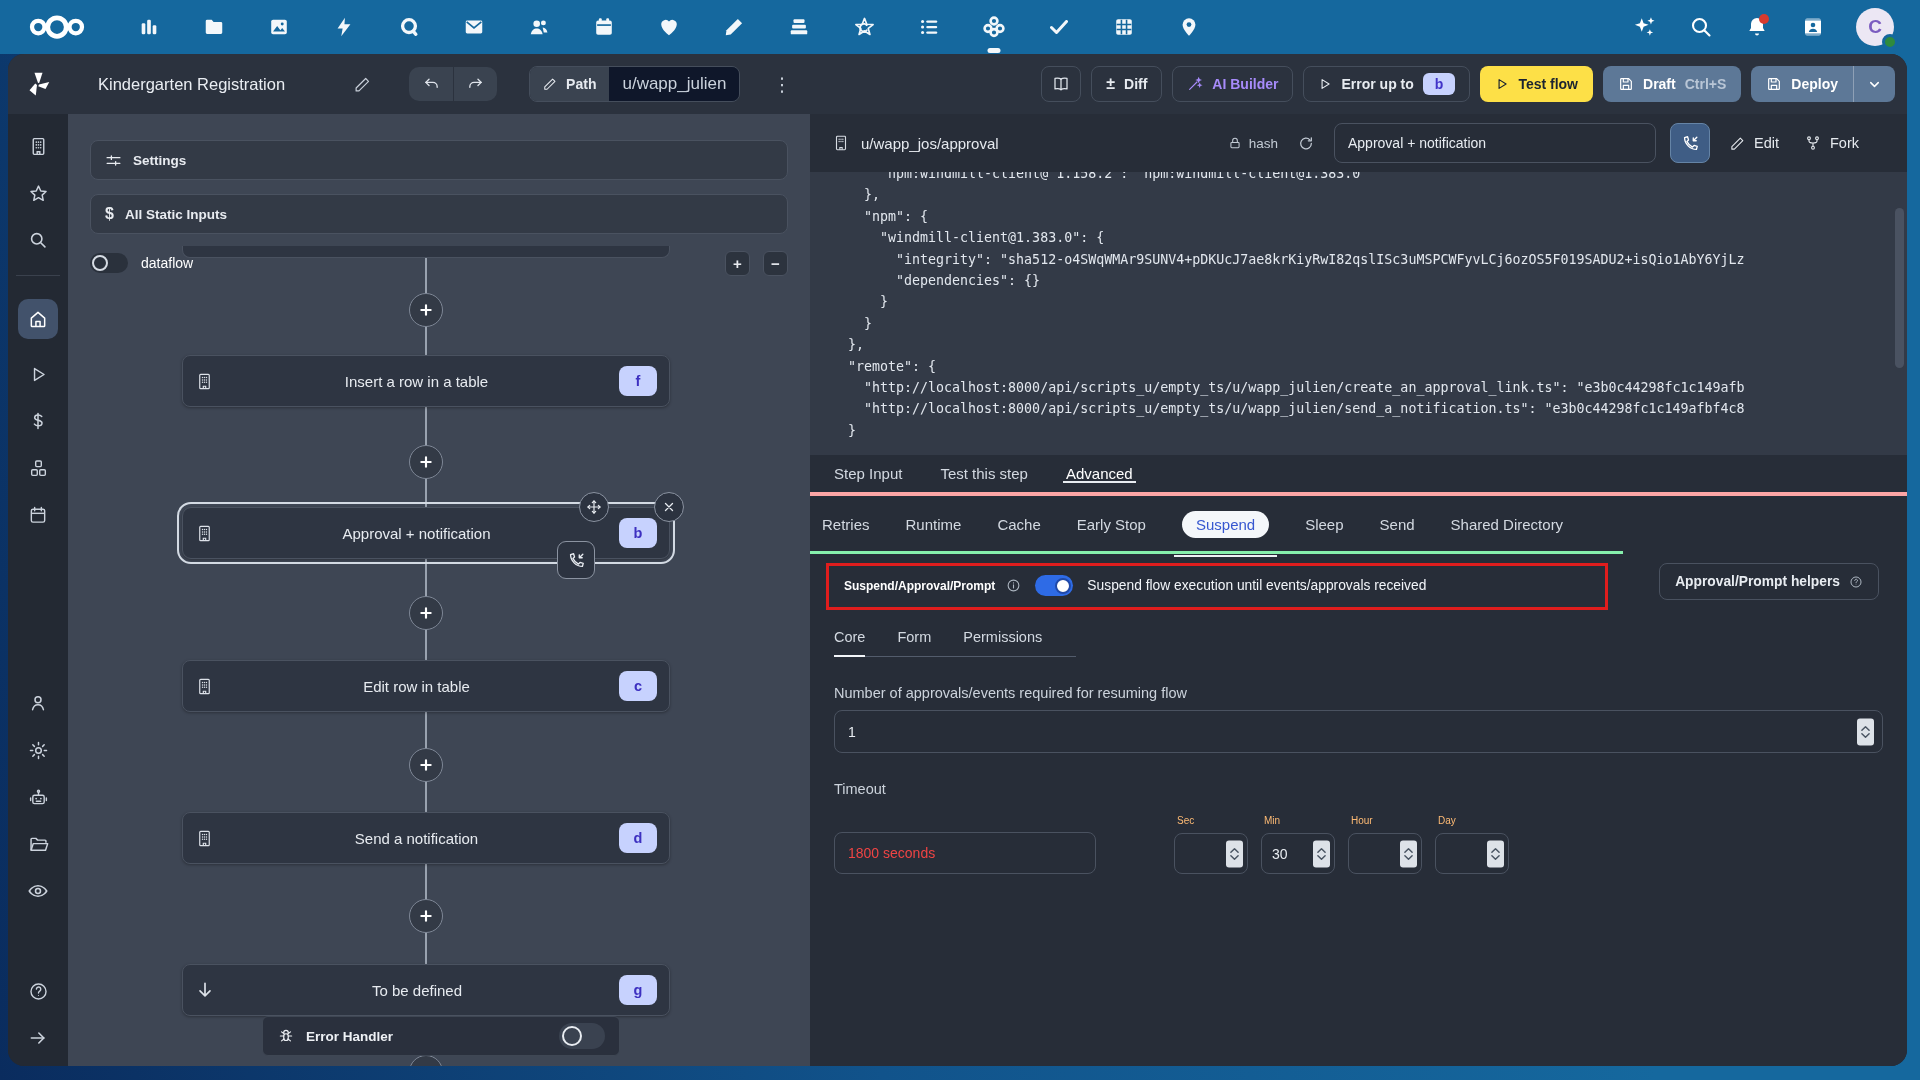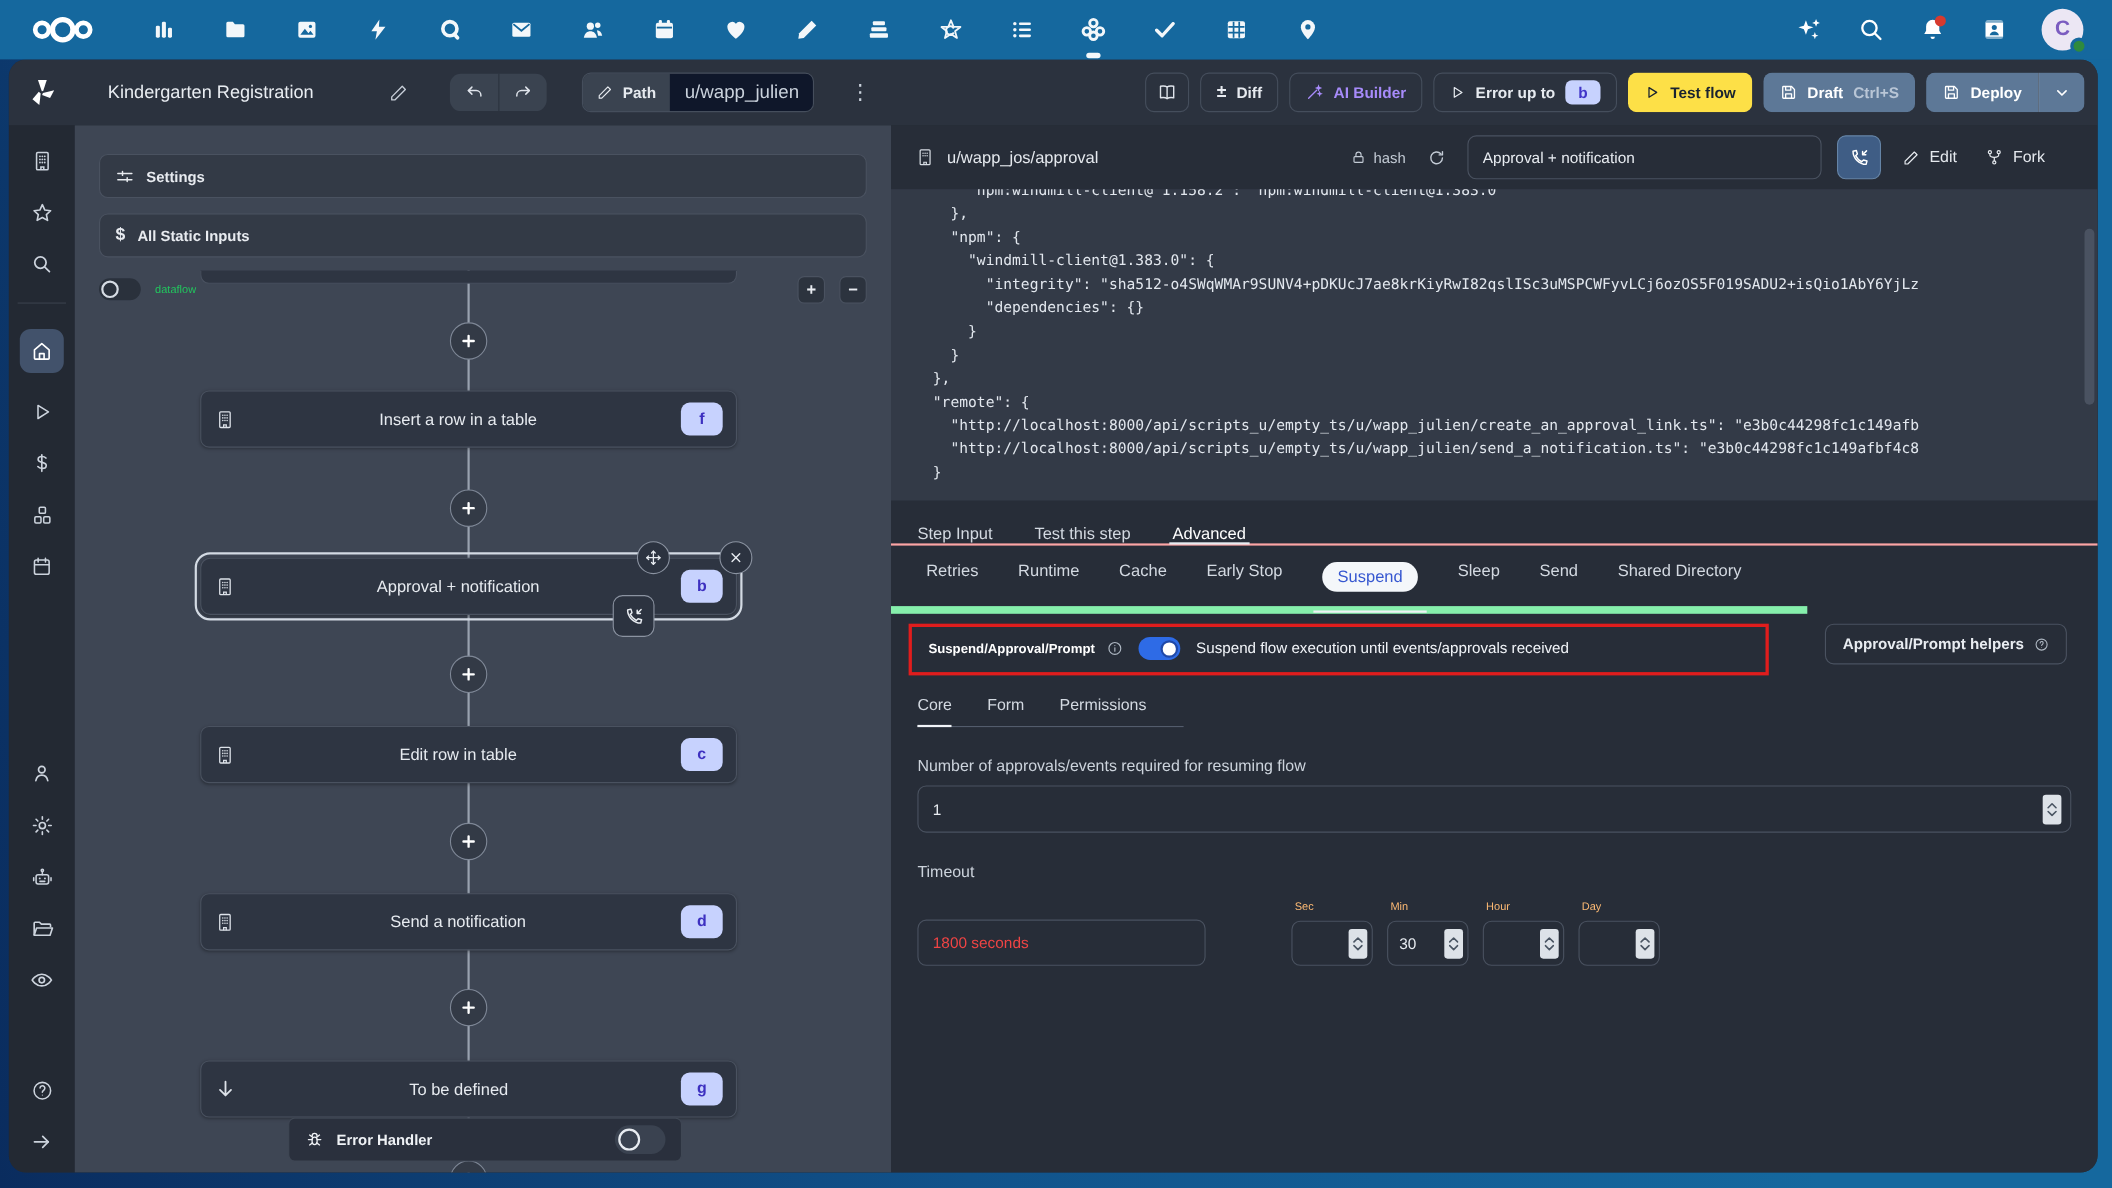--- a/index.html
+++ b/index.html
@@ -64,21 +64,21 @@
 
   
   .flow { width:742px; background:#3e4654; position:relative; padding:26px 22px 0; flex:0 0 auto; }
   .fbar { position:relative; z-index:4; height:40px; background:#333a46; border:1px solid #4a5260; border-radius:8px; display:flex; align-items:center; gap:11px; padding:0 14px; color:#e8ebf0; font-weight:700; font-size:13.5px; margin-bottom:14px; cursor:pointer; }
   .graph { position:absolute; left:0; top:0; right:0; bottom:0; overflow:hidden; z-index:1; }
   .vline { position:absolute; left:357px; top:132px; bottom:0; width:1.5px; background:#99a2af; }
   .partial-node { position:absolute; left:114px; top:132px; width:488px; height:12px; background:#2e3542; border:1px solid #4a5260; border-top:none; border-radius:0 0 8px 8px; }
   .dataflow-row { position:absolute; left:22px; right:22px; top:134px; height:30px; display:flex; align-items:center; gap:13px; z-index:5; }
   .t-sm { width:38px; height:20px; border-radius:10px; background:#2a313c; position:relative; cursor:pointer; flex:0 0 auto; }
   .t-sm .knob { position:absolute; left:2px; top:2px; width:16px; height:16px; border-radius:50%; border:2px solid #d6dce4; background:transparent; }
-  .df-label { color:#22c55e; font-size:10px; }
+  .df-label { color:#ffffff; font-size:14px; }
   .df-space { flex:1; }
   .zoom-btn { width:25px; height:25px; border-radius:6px; background:#2c333e; border:1px solid #4a5260; color:#e8ebf0; font-size:15px; font-weight:600; display:flex; align-items:center; justify-content:center; cursor:pointer; }
   .plus { position:absolute; left:341px; width:34px; height:34px; border-radius:50%; background:#333a46; border:1px solid #7e8796; color:#fff; display:flex; align-items:center; justify-content:center; z-index:2; cursor:pointer; }
   .node { position:absolute; left:114px; width:488px; height:52px; background:#2e3542; border:1px solid #4a5260; border-radius:8px; display:flex; align-items:center; padding:0 12px; z-index:2; box-shadow:0 1px 3px rgba(0,0,0,.3); cursor:pointer; }
   .node .nicon { color:#dde2e9; display:flex; }
   .node .nlabel { flex:1; text-align:center; color:#e7ebf0; font-size:15px; }
   .node .nbadge { width:38px; height:30px; border-radius:8px; background:#c7d2fe; color:#3d30c0; font-weight:700; font-size:14.5px; display:flex; align-items:center; justify-content:center; }
   .node.selected { outline:2px solid #d3dae3; outline-offset:3px; border-radius:9px; }
   .nctl { position:absolute; width:30px; height:30px; border-radius:50%; background:#2c3340; border:1px solid #8b93a1; display:flex; align-items:center; justify-content:center; color:#e8ecf1; z-index:6; cursor:pointer; }
   .nctl.move { top:-16px; right:60px; }
@@ -94,25 +94,25 @@
   .rp-header { height:58px; display:flex; align-items:center; gap:14px; padding:0 42px 0 22px; flex:0 0 auto; }
   .rp-path { font-size:15px; color:#e5e9ee; margin-right:auto; display:flex; gap:11px; align-items:center; }
   .rp-hash { display:flex; align-items:center; gap:7px; color:#c3cbd5; font-size:13.5px; cursor:pointer; }
   .rp-refresh { background:none; border:none; color:#c3cbd5; width:28px; height:28px; display:flex; align-items:center; justify-content:center; cursor:pointer; }
   .name-input { width:322px; height:40px; border:1px solid #4a5260; border-radius:8px; background:transparent; color:#e8ecf1; font-size:14px; padding:0 13px; font-family:inherit; }
   .phone-btn { width:40px; height:40px; border-radius:8px; background:#3f5d85; border:1px solid #6584a6; display:flex; align-items:center; justify-content:center; color:#fff; cursor:pointer; }
   .hdr-link { display:flex; align-items:center; gap:9px; color:#e5e9ee; font-size:14.5px; font-weight:500; background:none; border:none; cursor:pointer; font-family:inherit; }
   .code { background:#333a47; height:283px; overflow:hidden; padding:0 14px 0 38px; position:relative; flex:0 0 auto; }
   .code-inner { margin-top:-9px; color:#e2e7ee; font-family:"DejaVu Sans Mono", monospace; font-size:13.3px; line-height:21.4px; white-space:pre; }
   .code-thumb { position:absolute; right:3px; top:36px; width:9px; height:160px; background:#4a5261; border-radius:5px; cursor:pointer; }
-  .rp-tabs { display:flex; gap:38px; padding:0 24px; border-bottom:2px solid #fca5a5; height:41px; align-items:flex-end; flex:0 0 auto; }
+  .rp-tabs { display:flex; gap:38px; padding:0 24px; border-bottom:4px solid #fca5a5; height:41px; align-items:center; flex:0 0 auto; }
   .tab { font-size:15px; color:#d3d9e1; position:relative; display:flex; align-items:center; cursor:pointer; }
   .tab.active { color:#fff; }
   .tab.active::after { content:''; position:absolute; left:-3px; right:-3px; bottom:-1px; height:2.5px; background:#e8ecf1; }
-  .rp-subtabs { display:flex; gap:36px; padding:15px 60px 13px 32px; width:fit-content; border-bottom:7px solid #86efac; }
+  .rp-subtabs { display:flex; gap:36px; align-items:center; padding:15px 60px 13px 12px; width:fit-content; border-bottom:3px solid #86efac; }
   .subtab { font-size:15px; color:#d3d9e1; position:relative; cursor:pointer; }
   .subtab.pill { background:#f4f7fa; color:#3657d0; padding:5px 14px; border-radius:15px; }
   .subtab.pill::after { content:''; position:absolute; left:-8px; right:-8px; bottom:-19px; height:2.5px; background:#eef1f5; }
   .suspend-row { display:flex; align-items:flex-start; margin-top:9px; padding-right:28px; }
   .redbox { margin-left:16px; border:3px solid #e01d1d; padding:9px 15px 11px; display:flex; align-items:center; gap:11px; width:782px; }
   .s-title { font-size:12px; font-weight:700; color:#fff; white-space:nowrap; }
   .info-i { color:#aeb7c2; display:flex; }
   .t-on { width:38px; height:21px; border-radius:11px; background:#2e6be6; position:relative; margin:0 3px; flex:0 0 auto; cursor:pointer; }
   .t-on .knob { position:absolute; right:2.5px; top:2.5px; width:16px; height:16px; border-radius:50%; background:#fff; border:2px solid #2049a8; }
   .s-desc { font-size:13.8px; color:#f2f5f9; white-space:nowrap; }

